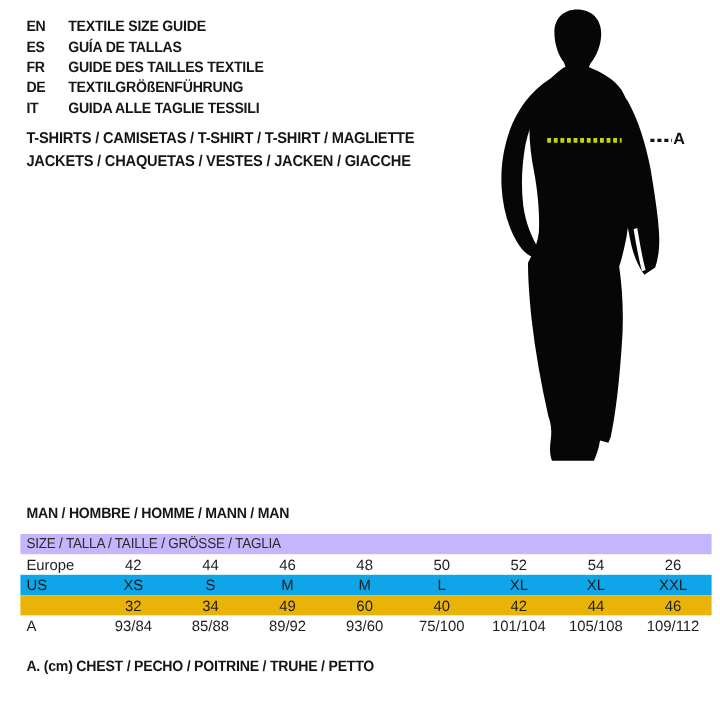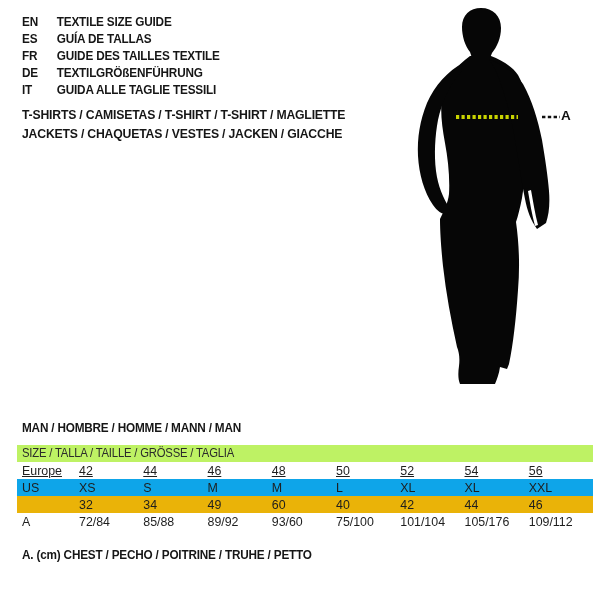--- a/index.html
+++ b/index.html
@@ -33,21 +33,21 @@
 
   
   .size-table { position: absolute; left: 17px; top: 445px; width: 576px; font-size: 12.4px; }
   .table-header {
     height: 17px; line-height: 17px;
     padding-left: 5px;
     color: #2b2b2b; font-size: 12px;
   }
   .t-row { display: flex; height: 17px; align-items: center; color: #1e1e1e; }
   .t-label { flex: 0 0 62px; padding-left: 5px; text-align: left; }
-  .t-cell { flex: 1 1 0; text-align: left; }
+  .t-cell { flex: 1 1 0; text-align: center; }
 
   
   .footnote { position: absolute; left: 22px; top: 548px; font-weight: 700; font-size: 12.5px; }
 </style>
 </head>
 <body>
 
 <div class="lang-block cond">
   <div class="lang-row">
     <span class="lang-code">EN</span>
@@ -127,34 +127,34 @@
     <line x1="52" y1="110" x2="114" y2="110" stroke="#c9d400" stroke-width="4" stroke-dasharray="3.2 2.3"></line>
 
     <line x1="138" y1="110" x2="156" y2="110" stroke="#111111" stroke-width="2.6" stroke-dasharray="3.4 2.4"></line>
   </svg>
 </div>
 <div class="measure-a">A</div>
 
 <div class="section-title cond">MAN / HOMBRE / HOMME / MANN / MAN</div>
 
 <div class="size-table">
-  <div class="table-header" style="background:#bef264;">
+  <div class="table-header" style="background:#c4b5fd;">
     <span class="cond" style="display:inline-block;">SIZE / TALLA / TAILLE / GRÖSSE / TAGLIA</span>
   </div>
 
-  <div class="t-row" style="background:#ffffff;text-decoration:underline;">
+  <div class="t-row" style="background:#ffffff;">
     <span class="t-label">Europe</span>
     <span class="t-cell">42</span>
     <span class="t-cell">44</span>
     <span class="t-cell">46</span>
     <span class="t-cell">48</span>
     <span class="t-cell">50</span>
     <span class="t-cell">52</span>
     <span class="t-cell">54</span>
-    <span class="t-cell">56</span>
+    <span class="t-cell">26</span>
   </div>
 
   <div class="t-row" style="background:#0ea5e9;">
     <span class="t-label">US</span>
     <span class="t-cell">XS</span>
     <span class="t-cell">S</span>
     <span class="t-cell">M</span>
     <span class="t-cell">M</span>
     <span class="t-cell">L</span>
     <span class="t-cell">XL</span>
@@ -169,24 +169,24 @@
     <span class="t-cell">49</span>
     <span class="t-cell">60</span>
     <span class="t-cell">40</span>
     <span class="t-cell">42</span>
     <span class="t-cell">44</span>
     <span class="t-cell">46</span>
   </div>
 
   <div class="t-row" style="background:#ffffff;">
     <span class="t-label">A</span>
-    <span class="t-cell">72/84</span>
+    <span class="t-cell">93/84</span>
     <span class="t-cell">85/88</span>
     <span class="t-cell">89/92</span>
     <span class="t-cell">93/60</span>
     <span class="t-cell">75/100</span>
     <span class="t-cell">101/104</span>
-    <span class="t-cell">105/176</span>
+    <span class="t-cell">105/108</span>
     <span class="t-cell">109/112</span>
   </div>
 </div>
 
 <div class="footnote cond">A. (cm) CHEST / PECHO / POITRINE / TRUHE / PETTO</div>
 
 </body></html>

